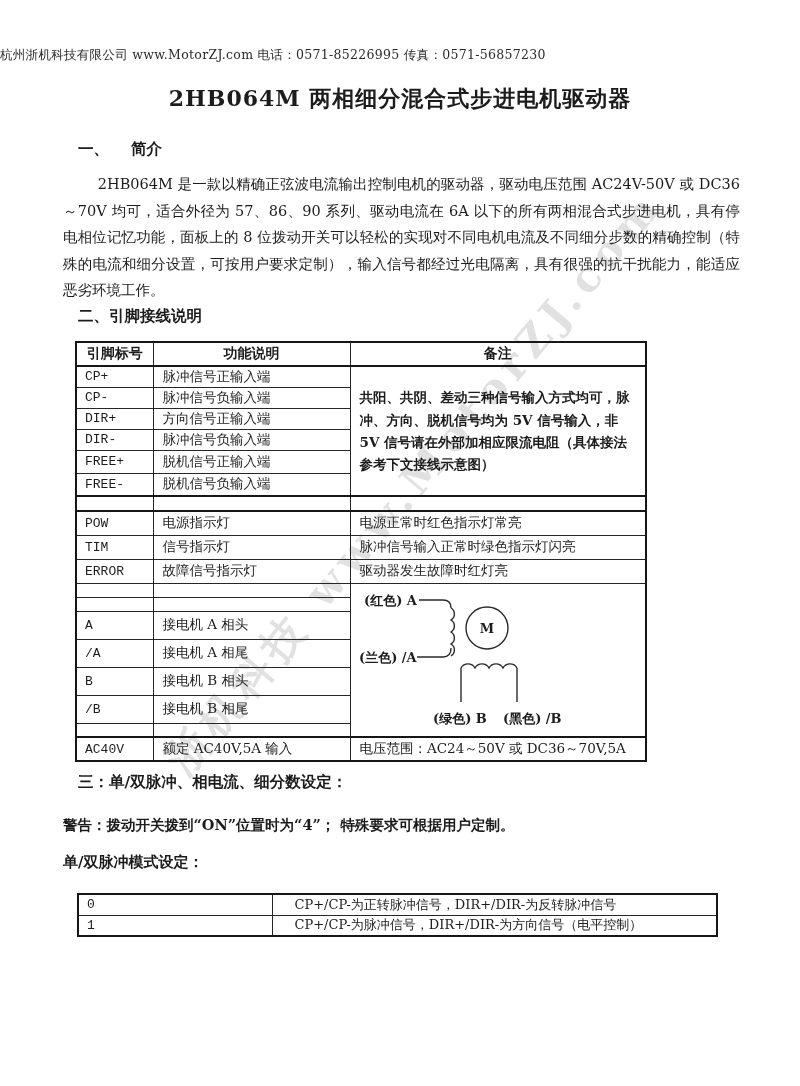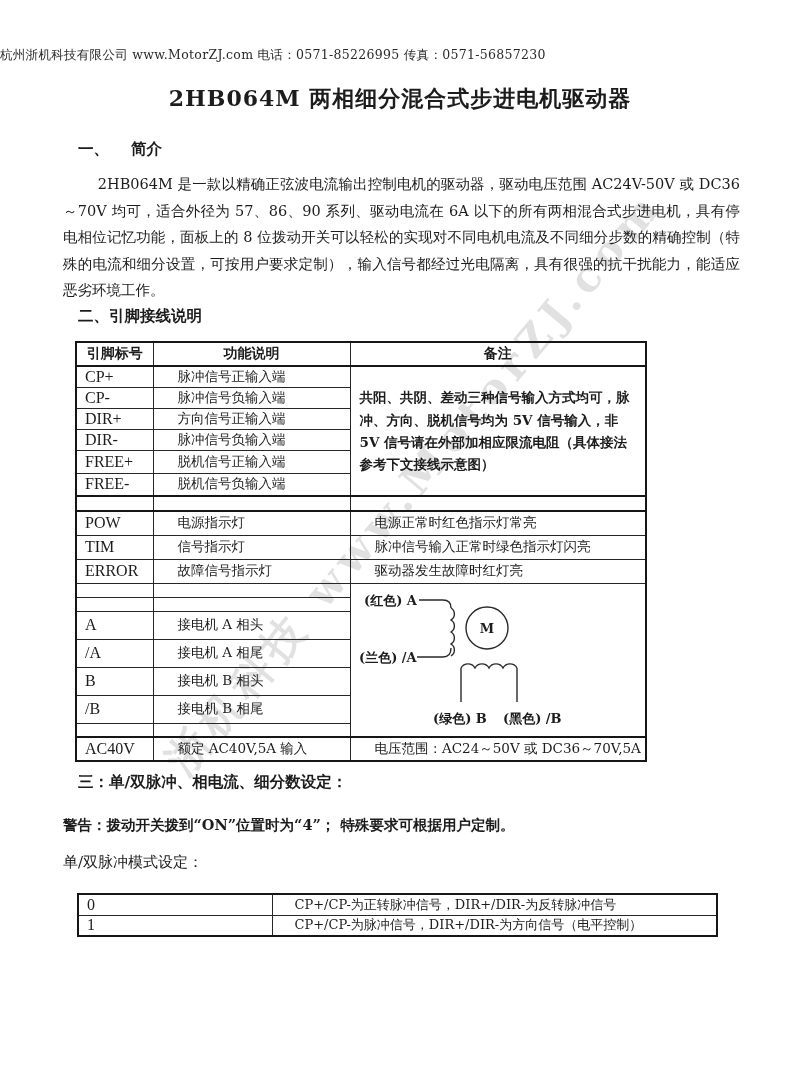--- a/index.html
+++ b/index.html
@@ -37,21 +37,21 @@
     position: absolute; top: 84px; left: 0; width: 800px;
     text-align: center;
     font-size: 22px; font-weight: bold; letter-spacing: 1px;
   }
   .sec-heading { position: absolute; font-size: 15.5px; font-weight: bold; }
   .sec-heading .gap { display: inline-block; width: 22px; }
   .h-intro { top: 139px; left: 78px; }
   .h-pins  { top: 306px; left: 78px; }
   .h-set   { top: 772px; left: 78px; }
   .warning-line { position: absolute; top: 816px; left: 63px; font-size: 14.5px; font-weight: bold; }
-  .h-sub   { position: absolute; top: 853px; left: 63px; font-size: 15px; font-weight: normal; }
+  .h-sub   { position: absolute; top: 853px; left: 63px; font-size: 15px; font-weight: bold; }
 
   .intro-para {
     position: absolute; top: 171px; left: 63px; width: 677px;
     font-size: 14.5px; line-height: 26.6px;
     text-align: justify; text-indent: 2.4em;
   }
 
   table { border-collapse: collapse; table-layout: fixed; background: transparent; }
   table.pins-table {
     position: absolute; top: 341px; left: 75px; width: 570px;
@@ -63,24 +63,24 @@
   }
   th, td {
     border: 1px solid #262626;
     padding: 0 6px;
     vertical-align: middle;
     overflow: hidden;
     white-space: nowrap;
   }
   th { font-size: 14px; font-weight: bold; text-align: center; }
   td.pin-cell {
-    font-family: Liberation Serif, serif;
-    font-size: 16px; padding-left: 8px;
-  }
-  td.func-cell, td.remark-cell { font-size: 13.5px; padding-left: 24px; }
+    font-family: Liberation Mono, monospace;
+    font-size: 13px; padding-left: 8px;
+  }
+  td.func-cell, td.remark-cell { font-size: 13.5px; padding-left: 9px; }
   td.remark-signal {
     font-size: 13.5px; font-weight: bold;
     line-height: 1.65; padding: 4px 9px;
     white-space: normal; vertical-align: middle;
   }
   td.diagram-cell { padding: 0; vertical-align: top; }
   tr.r24 { height: 24px; } tr.r21 { height: 21px; } tr.r23 { height: 23px; }
   tr.r15 { height: 15px; } tr.r14 { height: 14px; } tr.r28 { height: 28px; }
   tr.r29 { height: 29px; }
   tr.sep td { border-top: 2px solid #161616; }

